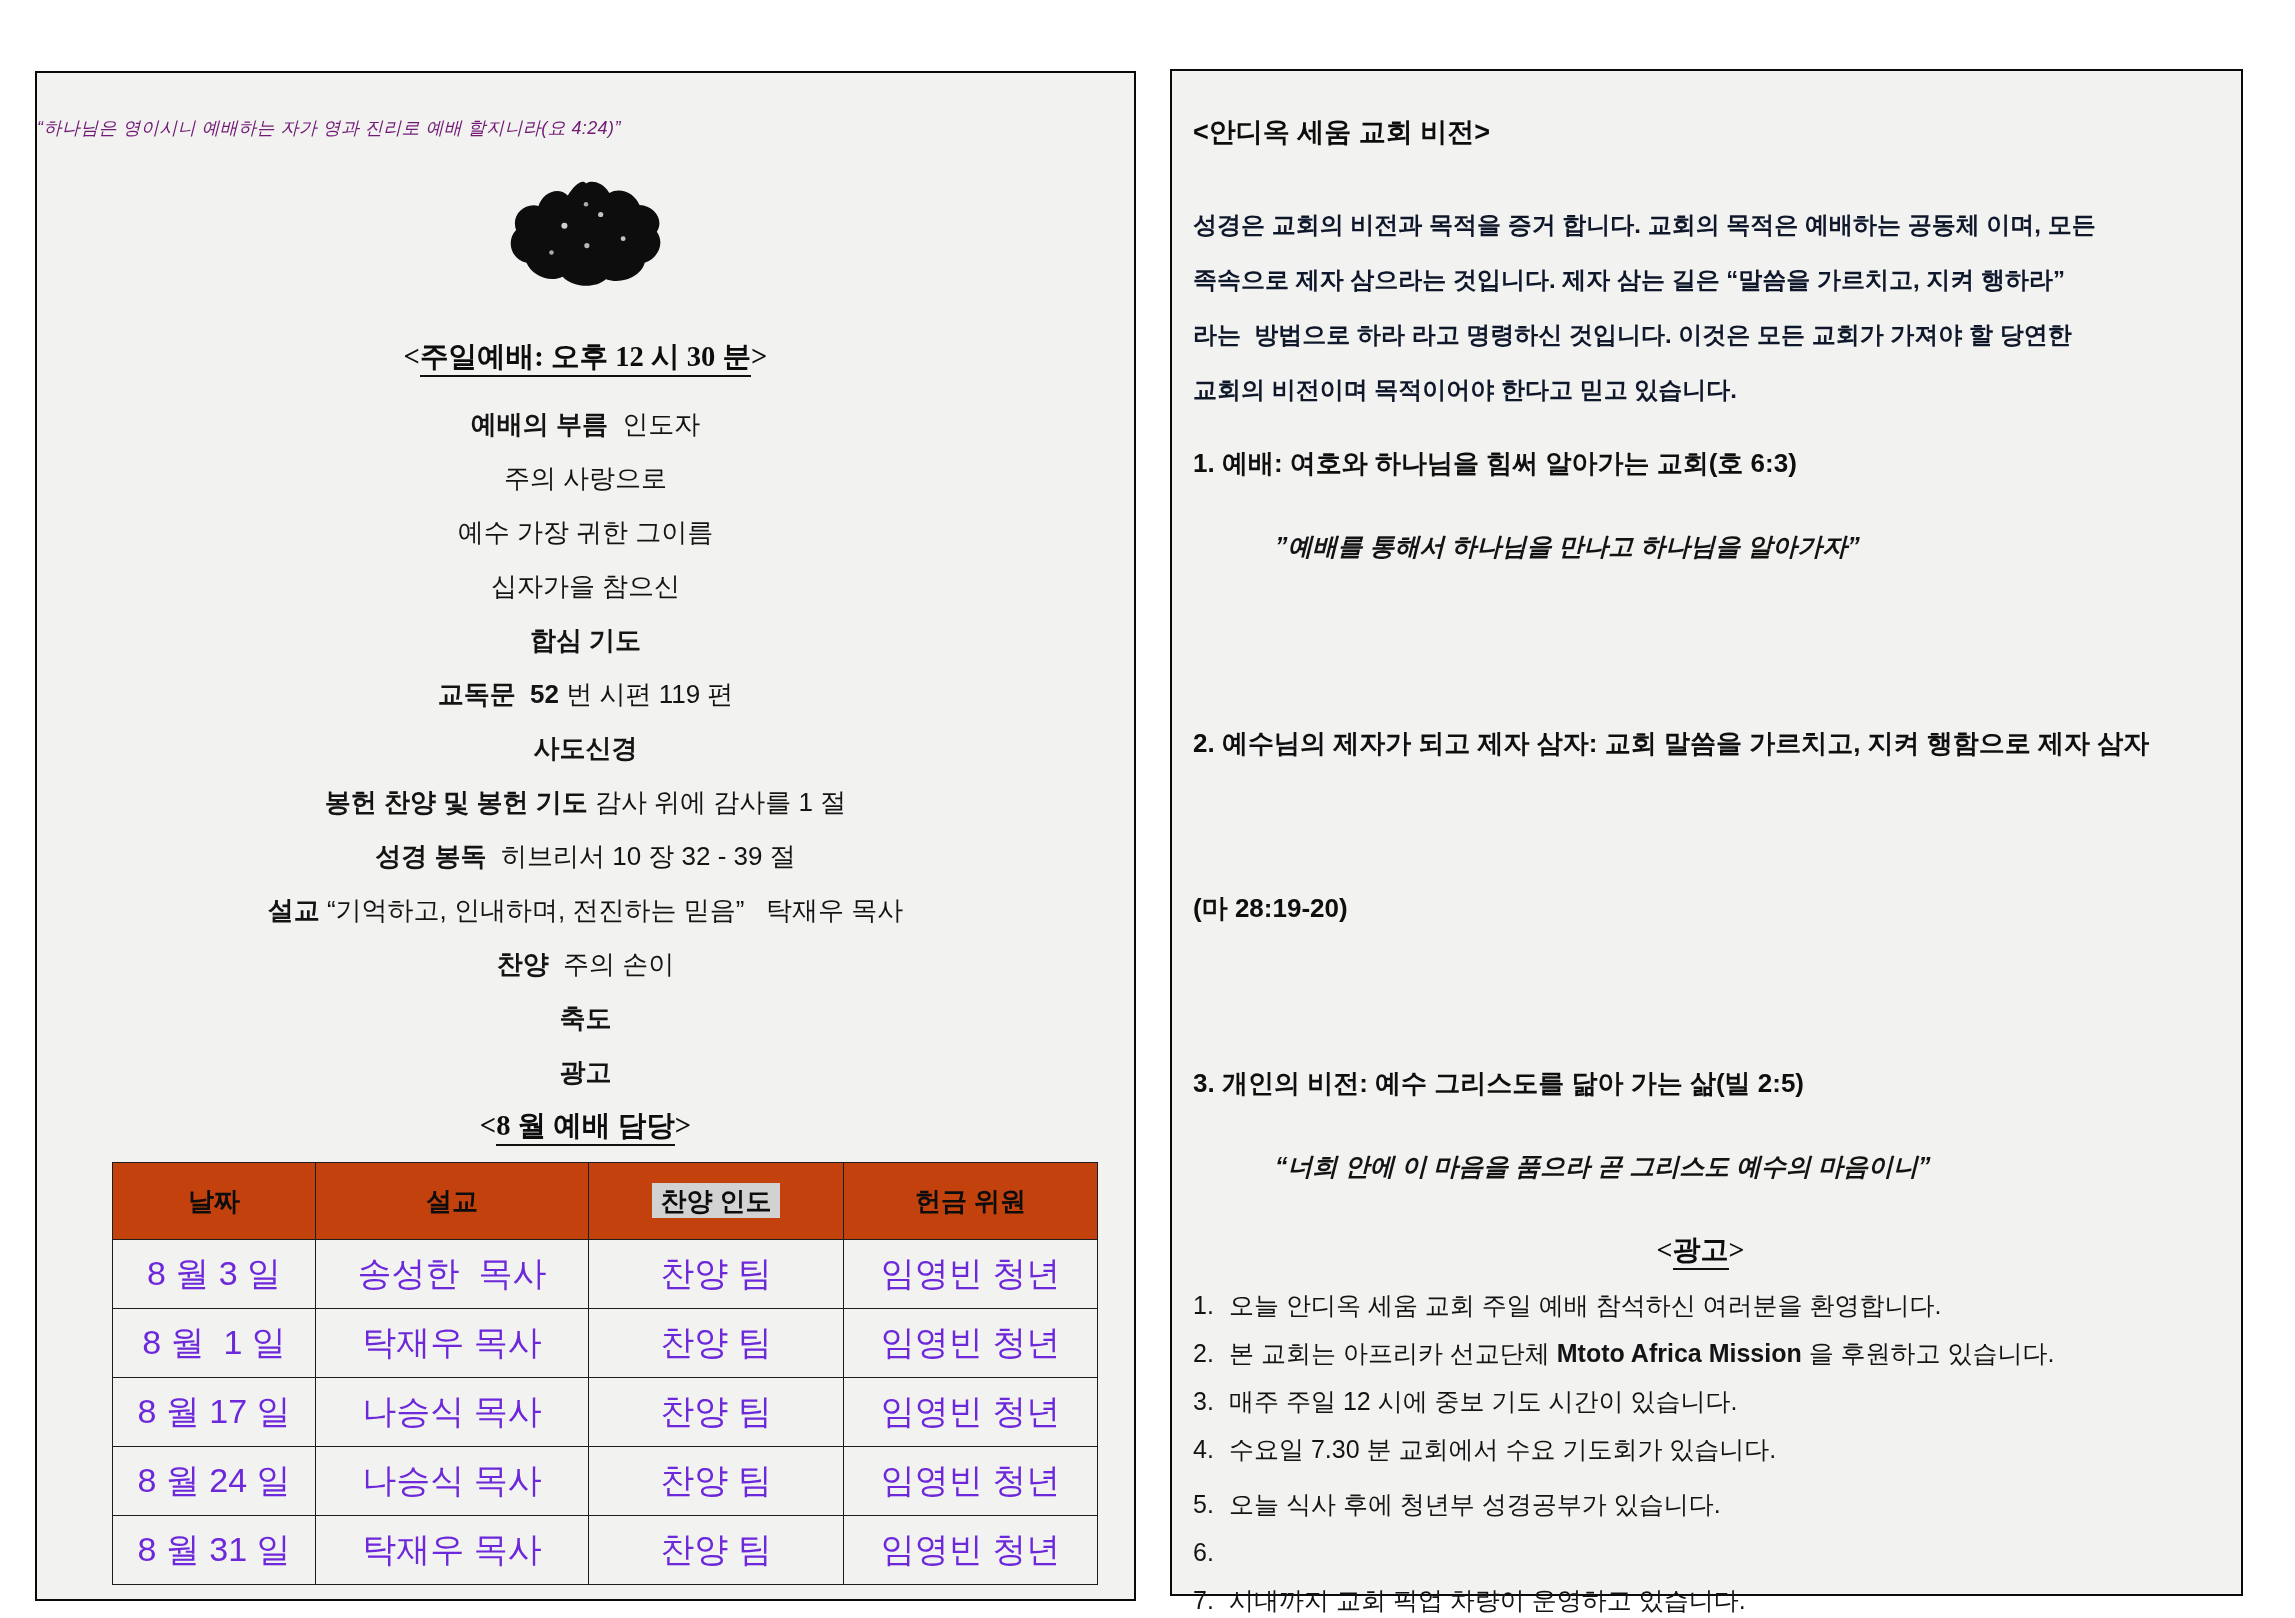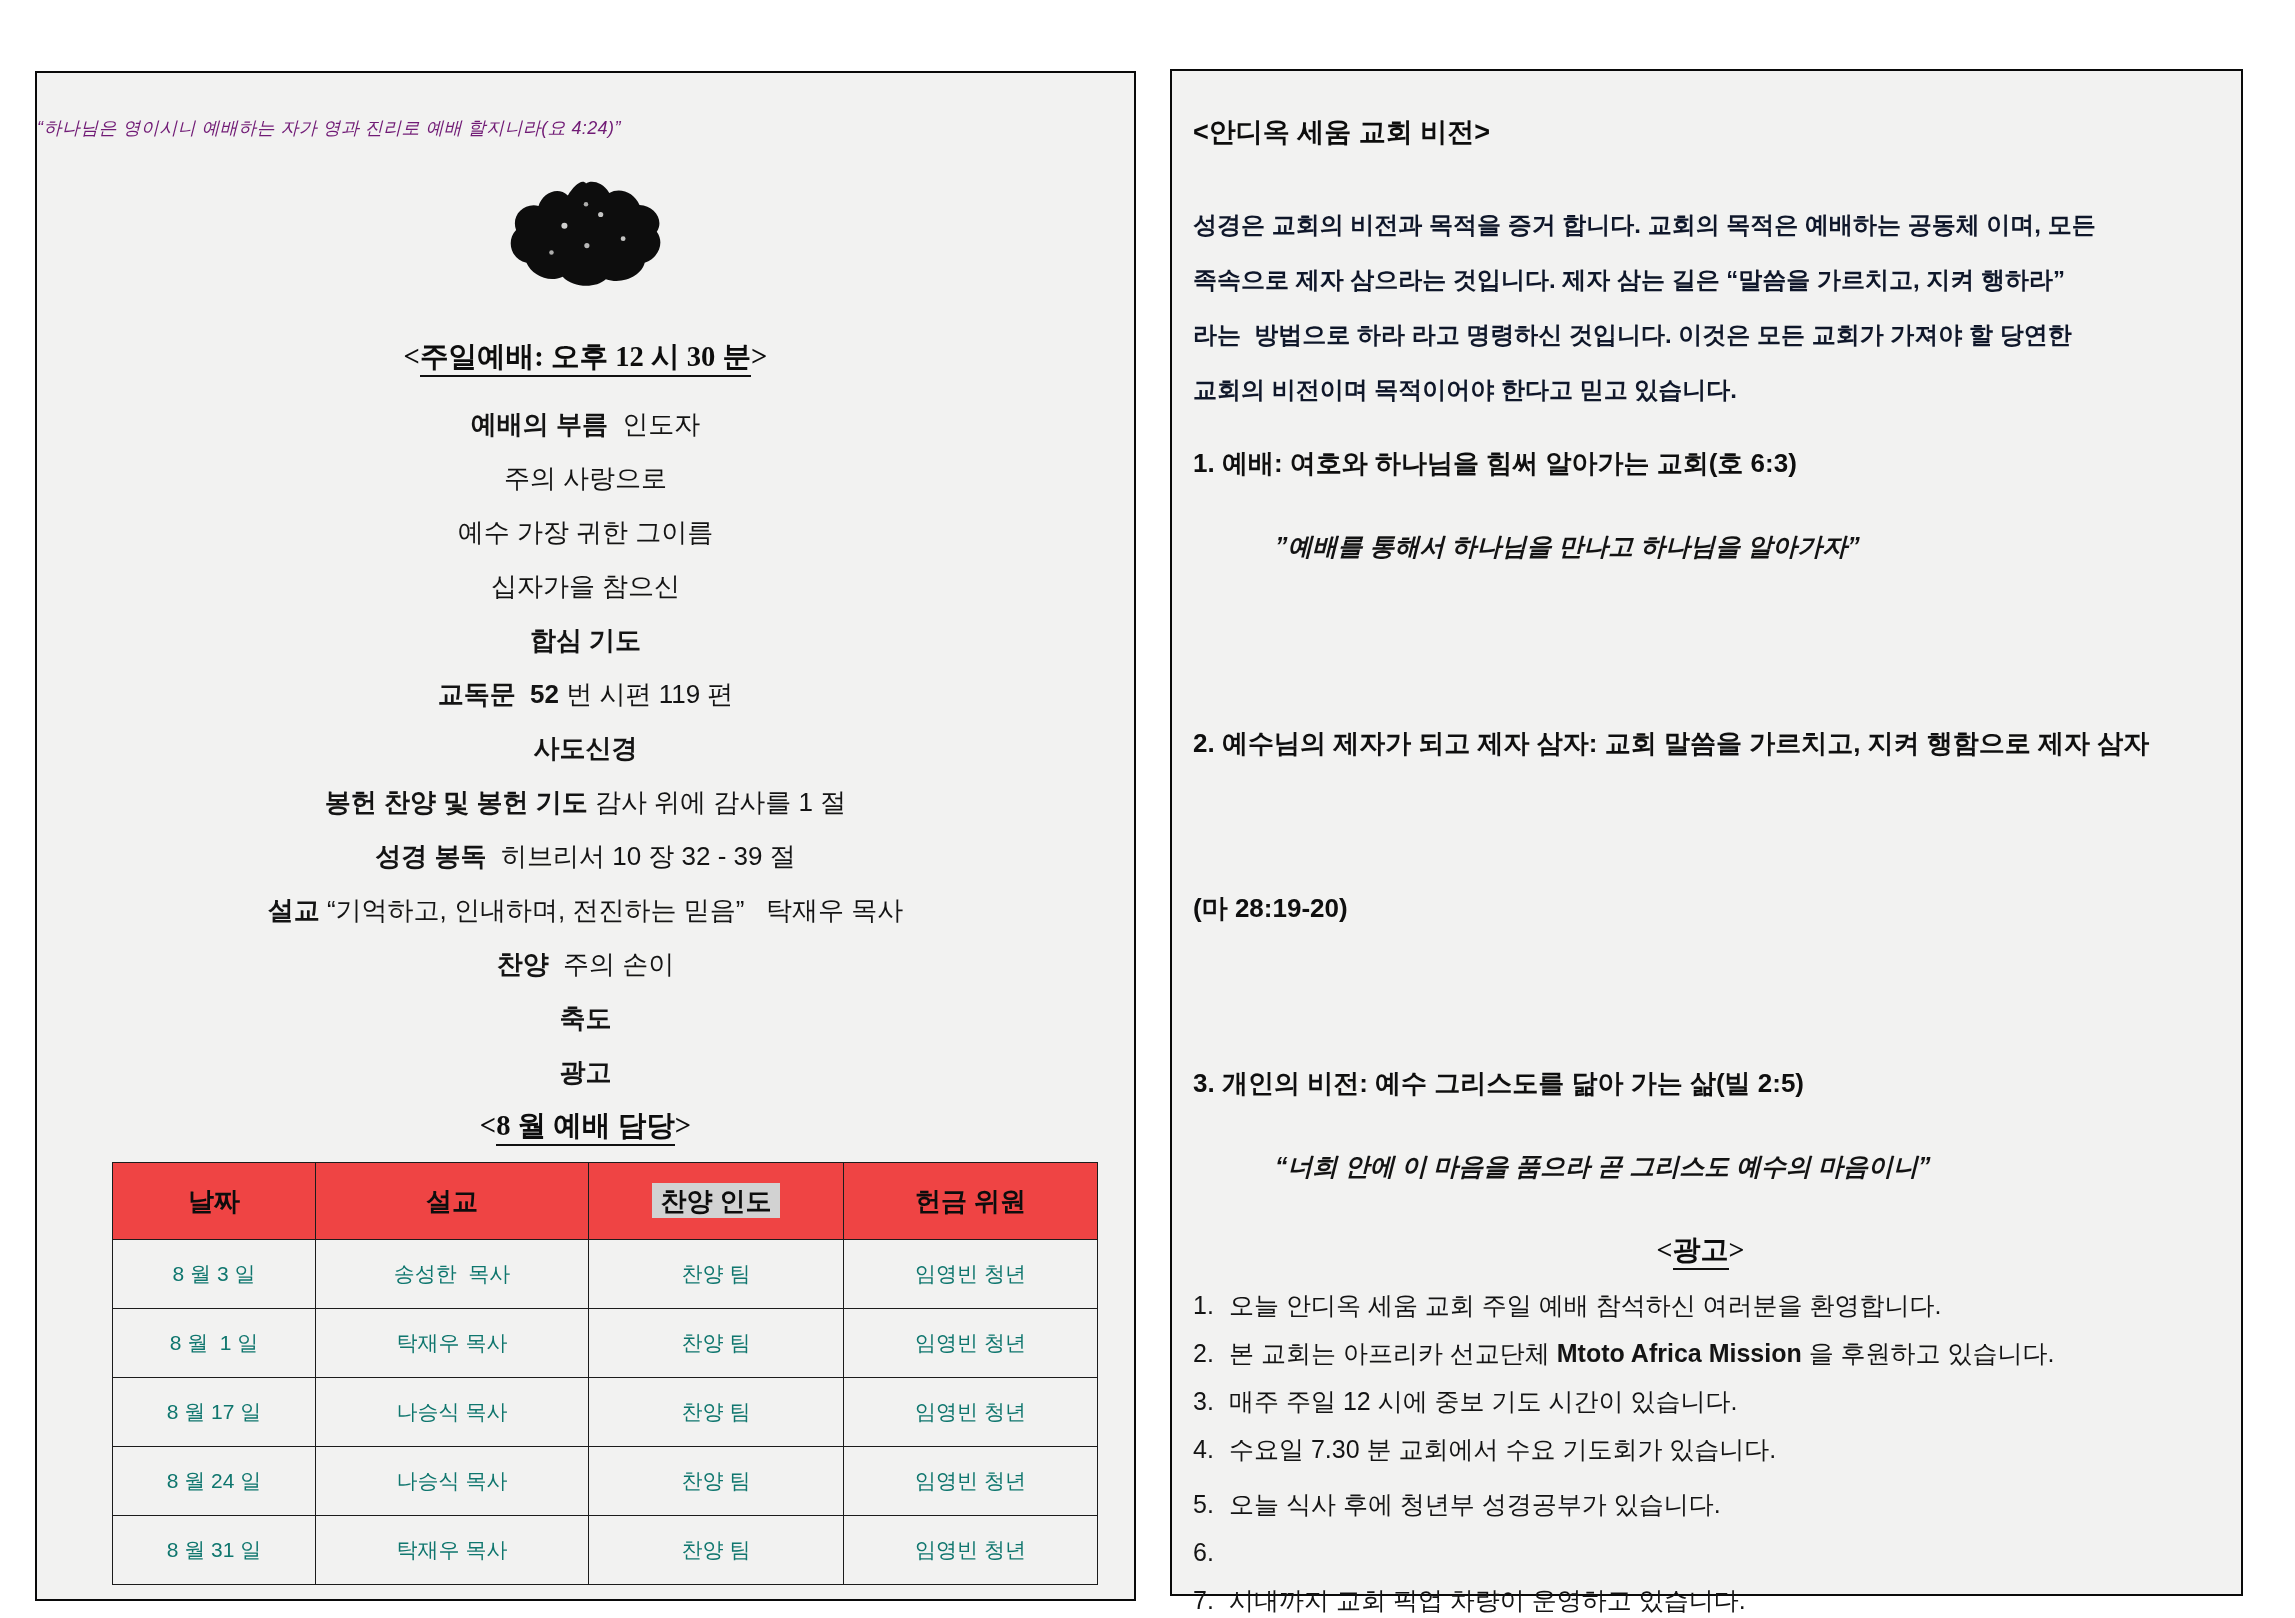--- a/index.html
+++ b/index.html
@@ -42,24 +42,24 @@
     margin:17.3px 0 0 75px;
     width:985px;
     table-layout:fixed;
   }
   table.schedule th,table.schedule td{
     border:1.7px solid #1c1c1c;
     text-align:center;vertical-align:middle;
     white-space:pre-wrap;
   }
   table.schedule th{
-    background:#ef4444;
+    background:#c2410c;
     font-size:26px;font-weight:bold;height:74px;color:#0d0d0d;
   }
-  table.schedule td{font-size:21px;height:66px;color:#0f766e;}
+  table.schedule td{font-size:34px;height:66px;color:#6d28d9;}
   col.c1{width:203px;}col.c2{width:273px;}col.c3{width:255px;}col.c4{width:254px;}
   .hl{background:#d2d2d2;padding:2.6px 8.7px;}
 
   
   .vision-title{font-size:27px;font-weight:bold;color:#0d0d0d;}
   .vision-par{margin-top:47px;}
   .vp-line{font-size:24px;font-weight:bold;line-height:55px;white-space:pre-wrap;color:#0f172a;}
   .vision-point{font-size:26px;font-weight:bold;line-height:55px;white-space:pre-wrap;color:#0f0f0f;}
   .vq{
     font-size:25px;font-style:italic;font-weight:bold;

